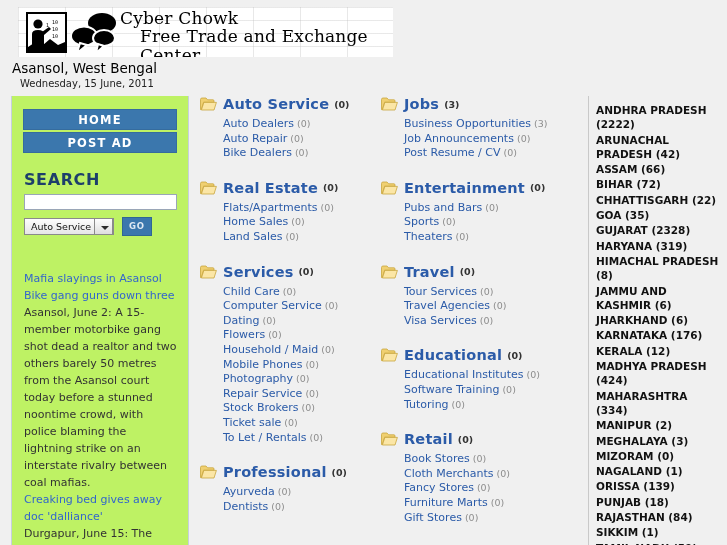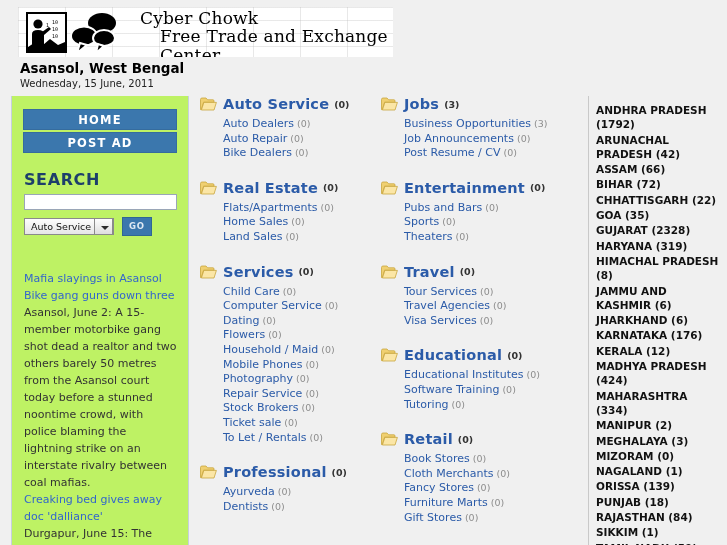--- a/index.html
+++ b/index.html
@@ -23,31 +23,31 @@
     background-size:47px 13px;
     overflow:hidden;
   }
   .logo-box{
     position:absolute;left:8px;top:5px;width:41px;height:41px;
     border:2px solid #000;box-sizing:border-box;background:#fff;
     overflow:hidden;
   }
   .bubbles{position:absolute;left:52px;top:5px;width:48px;height:42px;}
   .brand{
-    position:absolute;left:120px;top:2px;
+    position:absolute;left:100px;top:2px;
     font-family:"DejaVu Serif", serif;
     color:#000;
     line-height:1.08;
   }
   .brand .l1{font-size:17px;display:block;padding-left:2px;letter-spacing:.2px;}
   .brand .l2{font-size:17px;display:block;padding-left:22px;letter-spacing:.2px;}
 
   .city{
-    position:absolute;left:20px;top:60px;
-    font-size:13.5px;font-weight:bold;color:#000;
+    position:absolute;left:12px;top:60px;
+    font-size:13.5px;font-weight:normal;color:#000;
     font-family:"DejaVu Sans", sans-serif;
   }
   .date{
     position:absolute;left:20px;top:78px;
     font-size:10px;color:#222;
   }
 
   
   .content{
     position:absolute;left:0;top:96px;width:727px;height:449px;
@@ -352,21 +352,21 @@
             <div class="sub-item"><span class="sub-name">Cloth Merchants</span><span class="sub-count">(0)</span></div>
             <div class="sub-item"><span class="sub-name">Fancy Stores</span><span class="sub-count">(0)</span></div>
             <div class="sub-item"><span class="sub-name">Furniture Marts</span><span class="sub-count">(0)</span></div>
             <div class="sub-item"><span class="sub-name">Gift Stores</span><span class="sub-count">(0)</span></div>
           </div>
           <div class="cat-gap"></div>
         </div>
       </div>
 
     <div class="states">
-        <div class="state">ANDHRA PRADESH (1792)</div>
+        <div class="state">ANDHRA PRADESH (2222)</div>
         <div class="state">ARUNACHAL PRADESH (42)</div>
         <div class="state">ASSAM (66)</div>
         <div class="state">BIHAR (72)</div>
         <div class="state">CHHATTISGARH (22)</div>
         <div class="state">GOA (35)</div>
         <div class="state">GUJARAT (2328)</div>
         <div class="state">HARYANA (319)</div>
         <div class="state">HIMACHAL PRADESH (8)</div>
         <div class="state">JAMMU AND KASHMIR (6)</div>
         <div class="state">JHARKHAND (6)</div>

